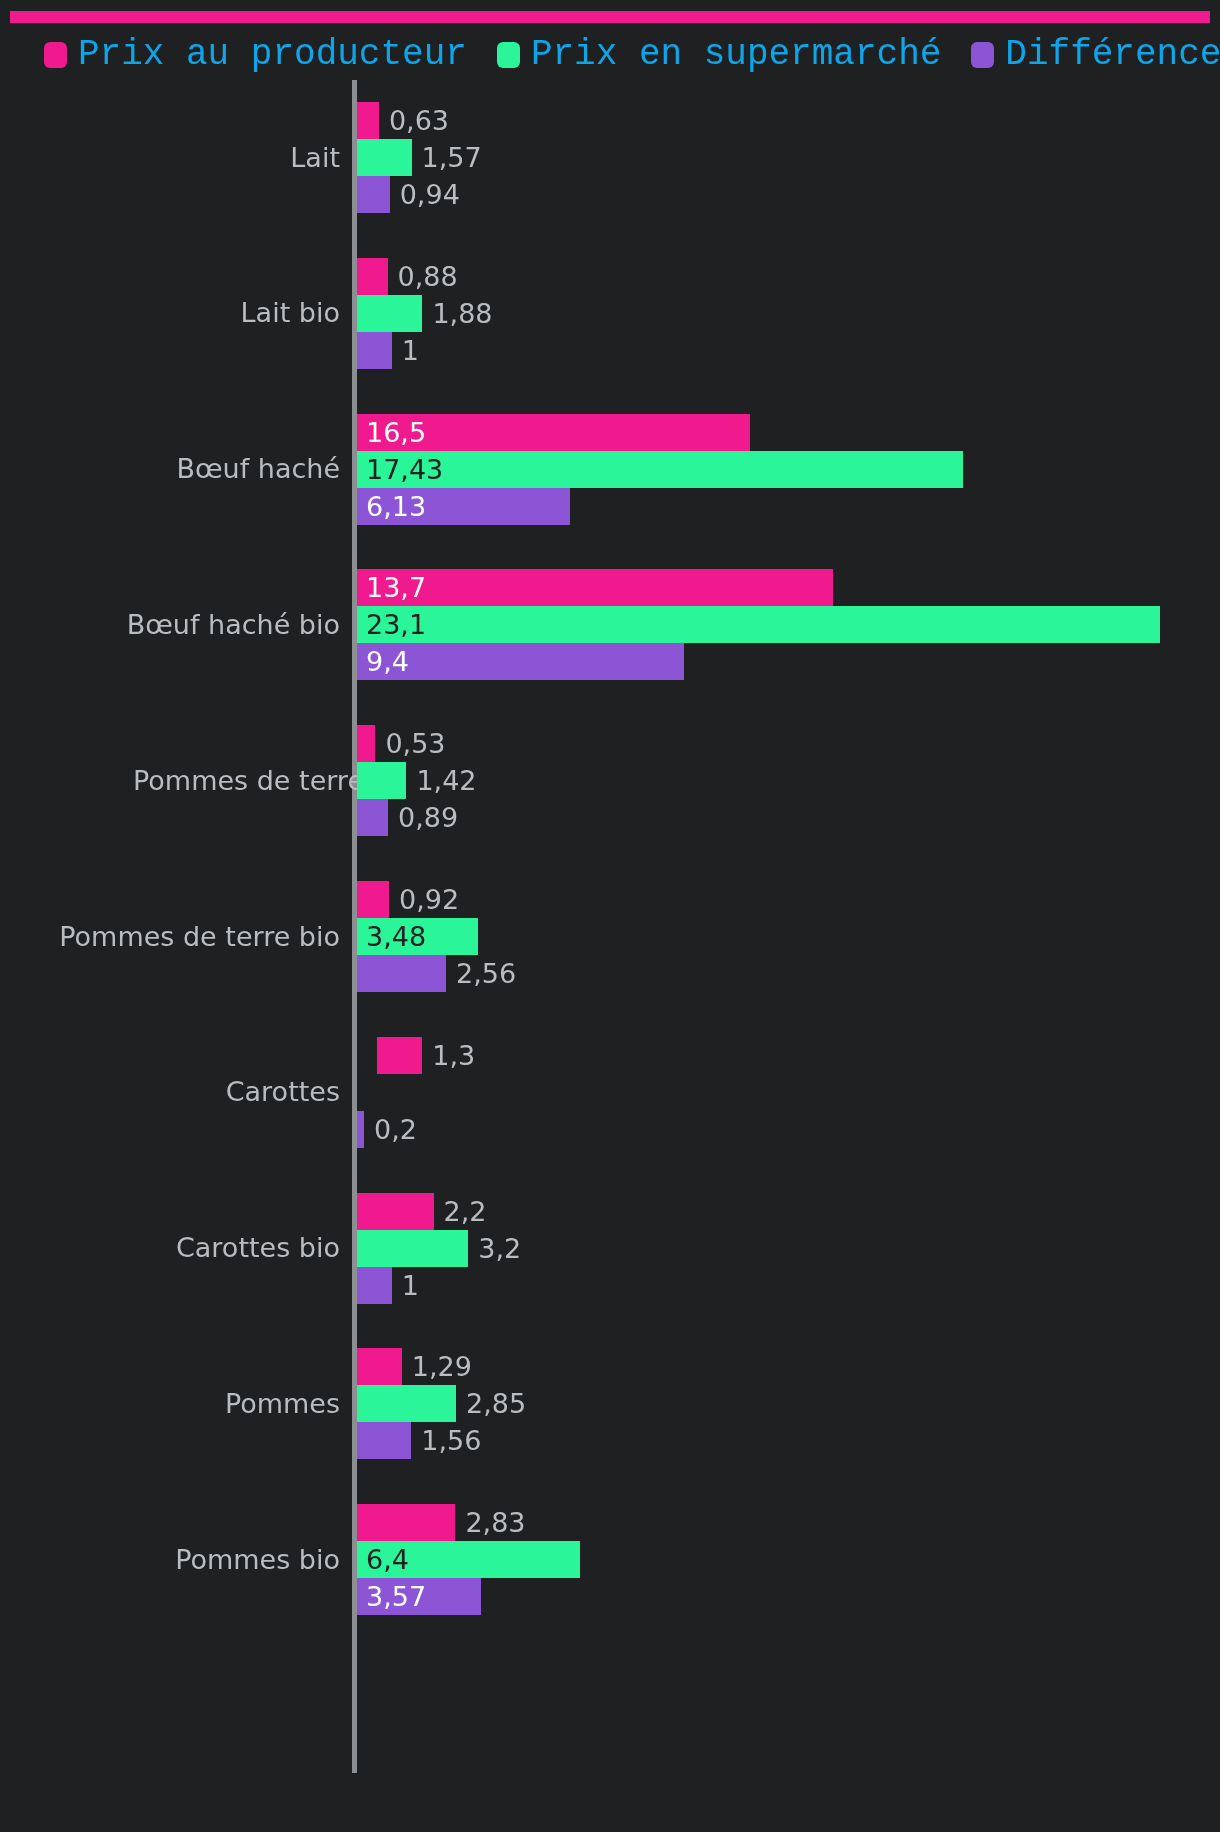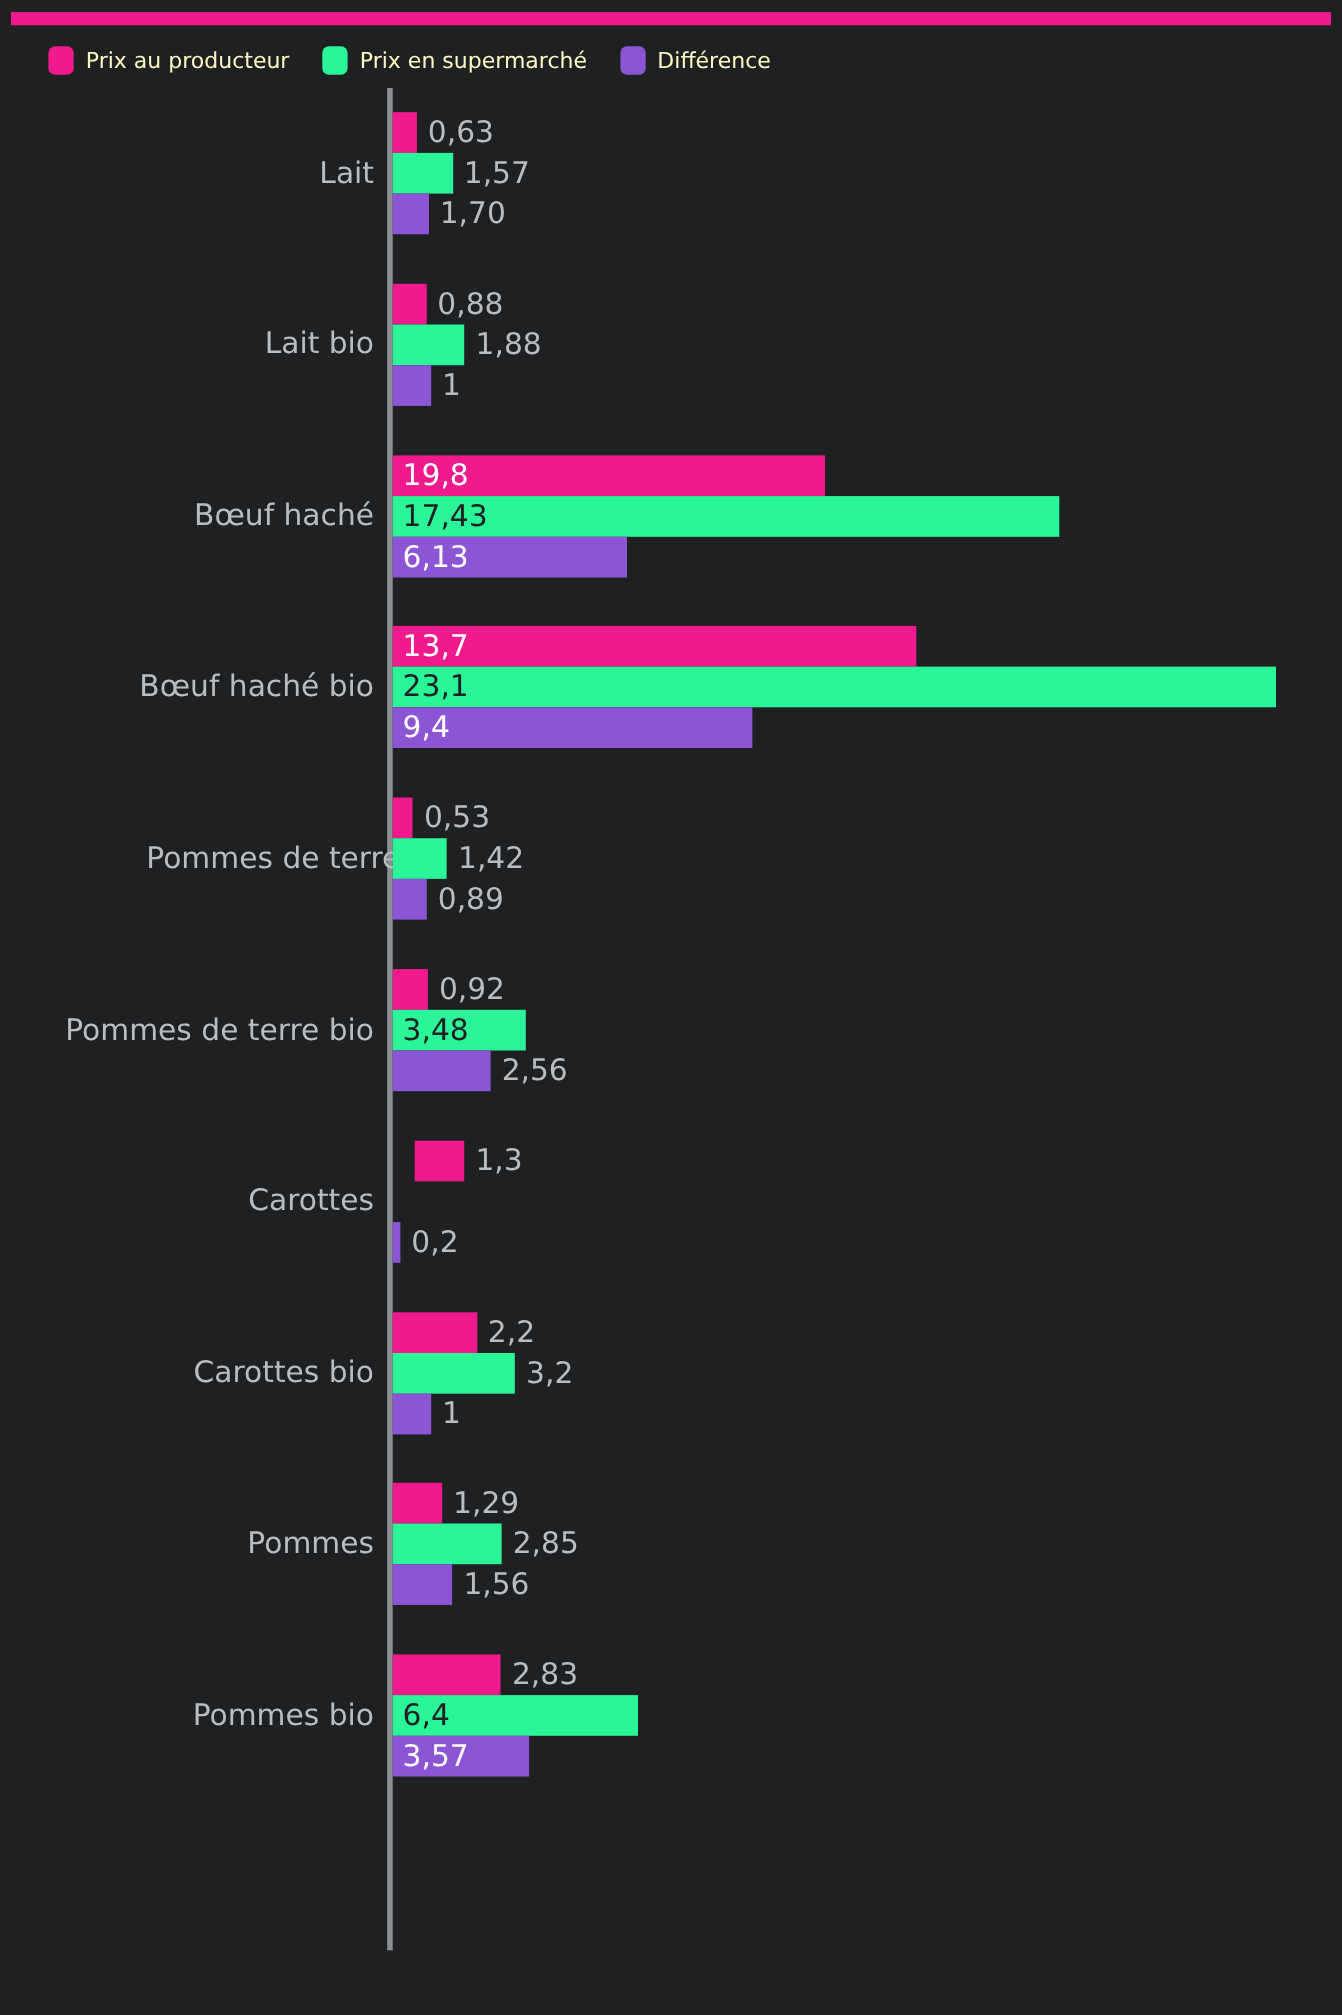--- a/index.html
+++ b/index.html
@@ -17,21 +17,21 @@
   #legend{
     position:absolute;left:44px;top:38px;
     display:flex;align-items:center;gap:30px;
     height:34px;
   }
   .legend-item{display:flex;align-items:center;gap:11px;}
   .legend-swatch{
     width:23px;height:26px;border-radius:6px;display:block;
   }
   .legend-label{
-    color:#fef9c3;font-size:20px;line-height:28px;white-space:nowrap;
+    color:#0ea5e9;font-size:36px;line-height:28px;white-space:nowrap;font-family:Liberation Mono, monospace;
   }
   #plot{
     position:absolute;left:0;top:0;width:1220px;height:1832px;
   }
   #axis{
     position:absolute;left:352px;top:80px;width:5px;height:1693px;
     background:#8c8f92;
   }
   .group{position:absolute;left:0;width:1220px;}
   .cat-label{
@@ -83,21 +83,21 @@
         <div class="barrow" style="top: 0px; width: 860px;">
           <div class="bar c0" style="width: 21.9114px;"></div>
           <div class="vlabel outside t-gray" style="left: 31.9114px;">0,63</div>
         </div>
         <div class="barrow" style="top: 37px; width: 860px;">
           <div class="bar c1" style="width: 54.6046px;"></div>
           <div class="vlabel outside t-gray" style="left: 64.6046px;">1,57</div>
         </div>
         <div class="barrow" style="top: 74px; width: 860px;">
           <div class="bar c2" style="width: 32.6932px;"></div>
-          <div class="vlabel outside t-gray" style="left: 42.6932px;">1,70</div>
+          <div class="vlabel outside t-gray" style="left: 42.6932px;">0,94</div>
         </div>
       </div>
       <div class="group" style="top: 257.8px; height: 111px;">
         <div class="cat-label" style="top: 41.5px;">Lait bio</div>
         <div class="barrow" style="top: 0px; width: 860px;">
           <div class="bar c0" style="width: 30.6064px;"></div>
           <div class="vlabel outside t-gray" style="left: 40.6064px;">0,88</div>
         </div>
         <div class="barrow" style="top: 37px; width: 860px;">
           <div class="bar c1" style="width: 65.3864px;"></div>
@@ -105,21 +105,21 @@
         </div>
         <div class="barrow" style="top: 74px; width: 860px;">
           <div class="bar c2" style="width: 34.78px;"></div>
           <div class="vlabel outside t-gray" style="left: 44.78px;">1</div>
         </div>
       </div>
       <div class="group" style="top: 413.6px; height: 111px;">
         <div class="cat-label" style="top: 41.5px;">Bœuf haché</div>
         <div class="barrow" style="top: 0px; width: 860px;">
           <div class="bar c0" style="width: 393.014px;"></div>
-          <div class="vlabel inside t-light" style="left: 9px;">19,8</div>
+          <div class="vlabel inside t-light" style="left: 9px;">16,5</div>
         </div>
         <div class="barrow" style="top: 37px; width: 860px;">
           <div class="bar c1" style="width: 606.215px;"></div>
           <div class="vlabel inside t-dark" style="left: 9px;">17,43</div>
         </div>
         <div class="barrow" style="top: 74px; width: 860px;">
           <div class="bar c2" style="width: 213.201px;"></div>
           <div class="vlabel inside t-light" style="left: 9px;">6,13</div>
         </div>
       </div>

